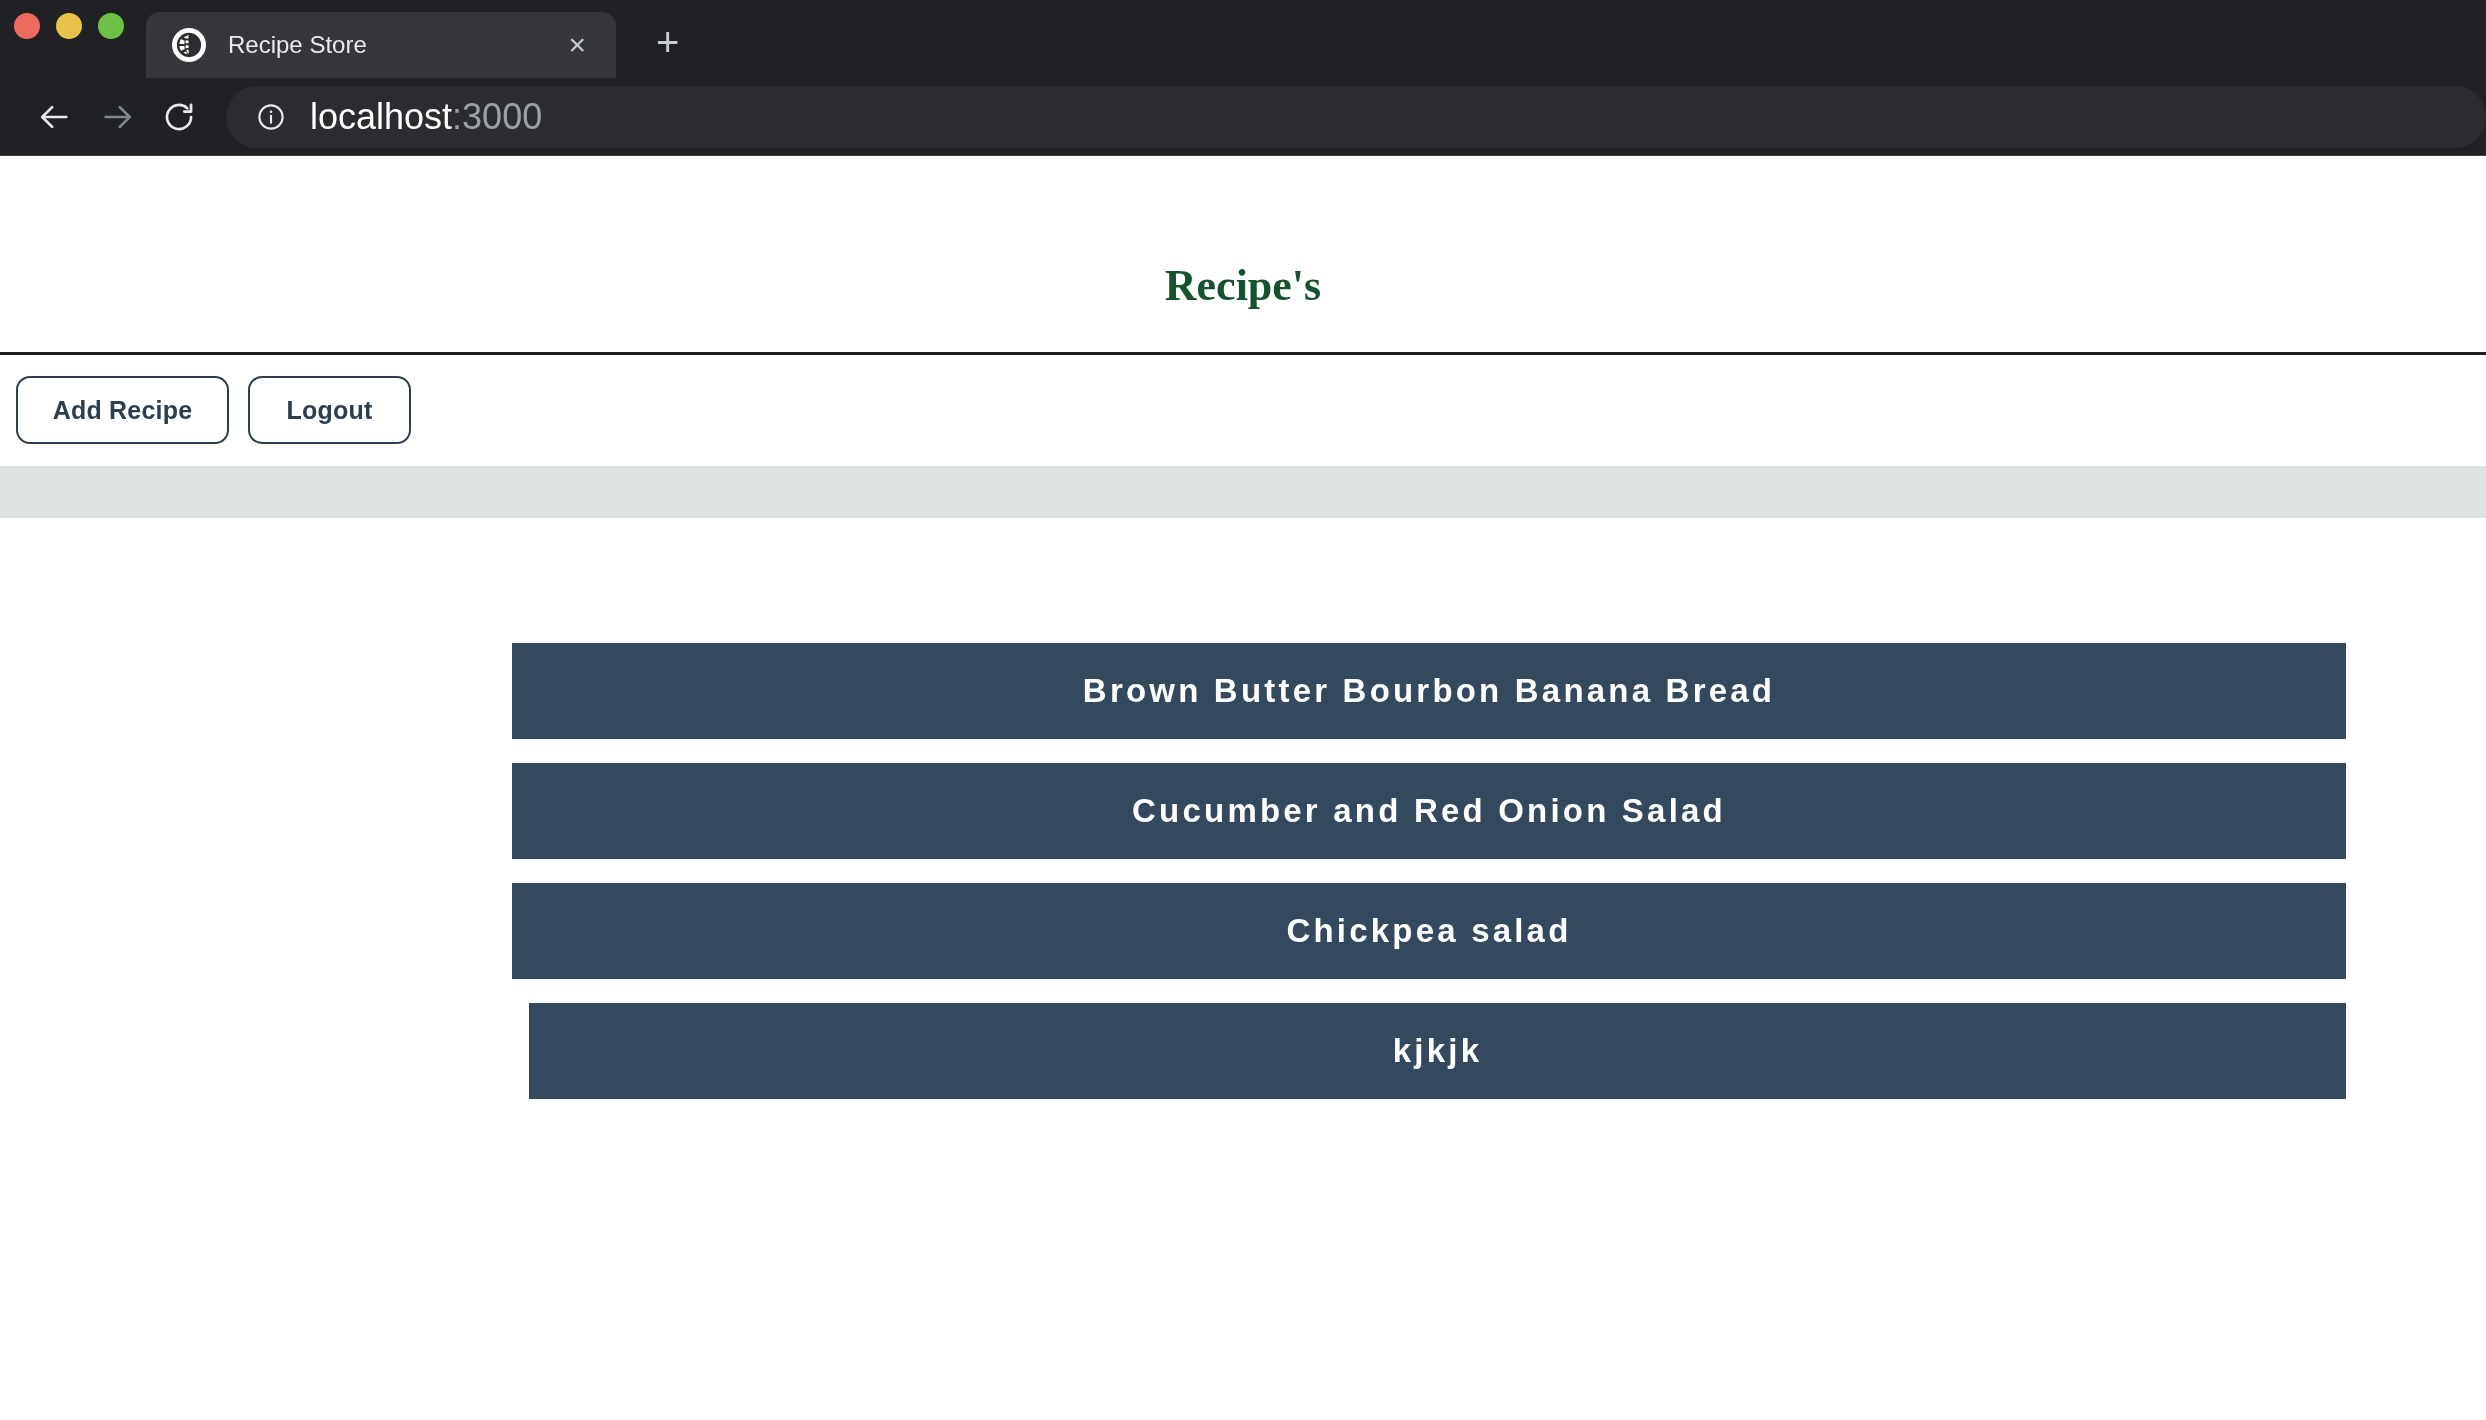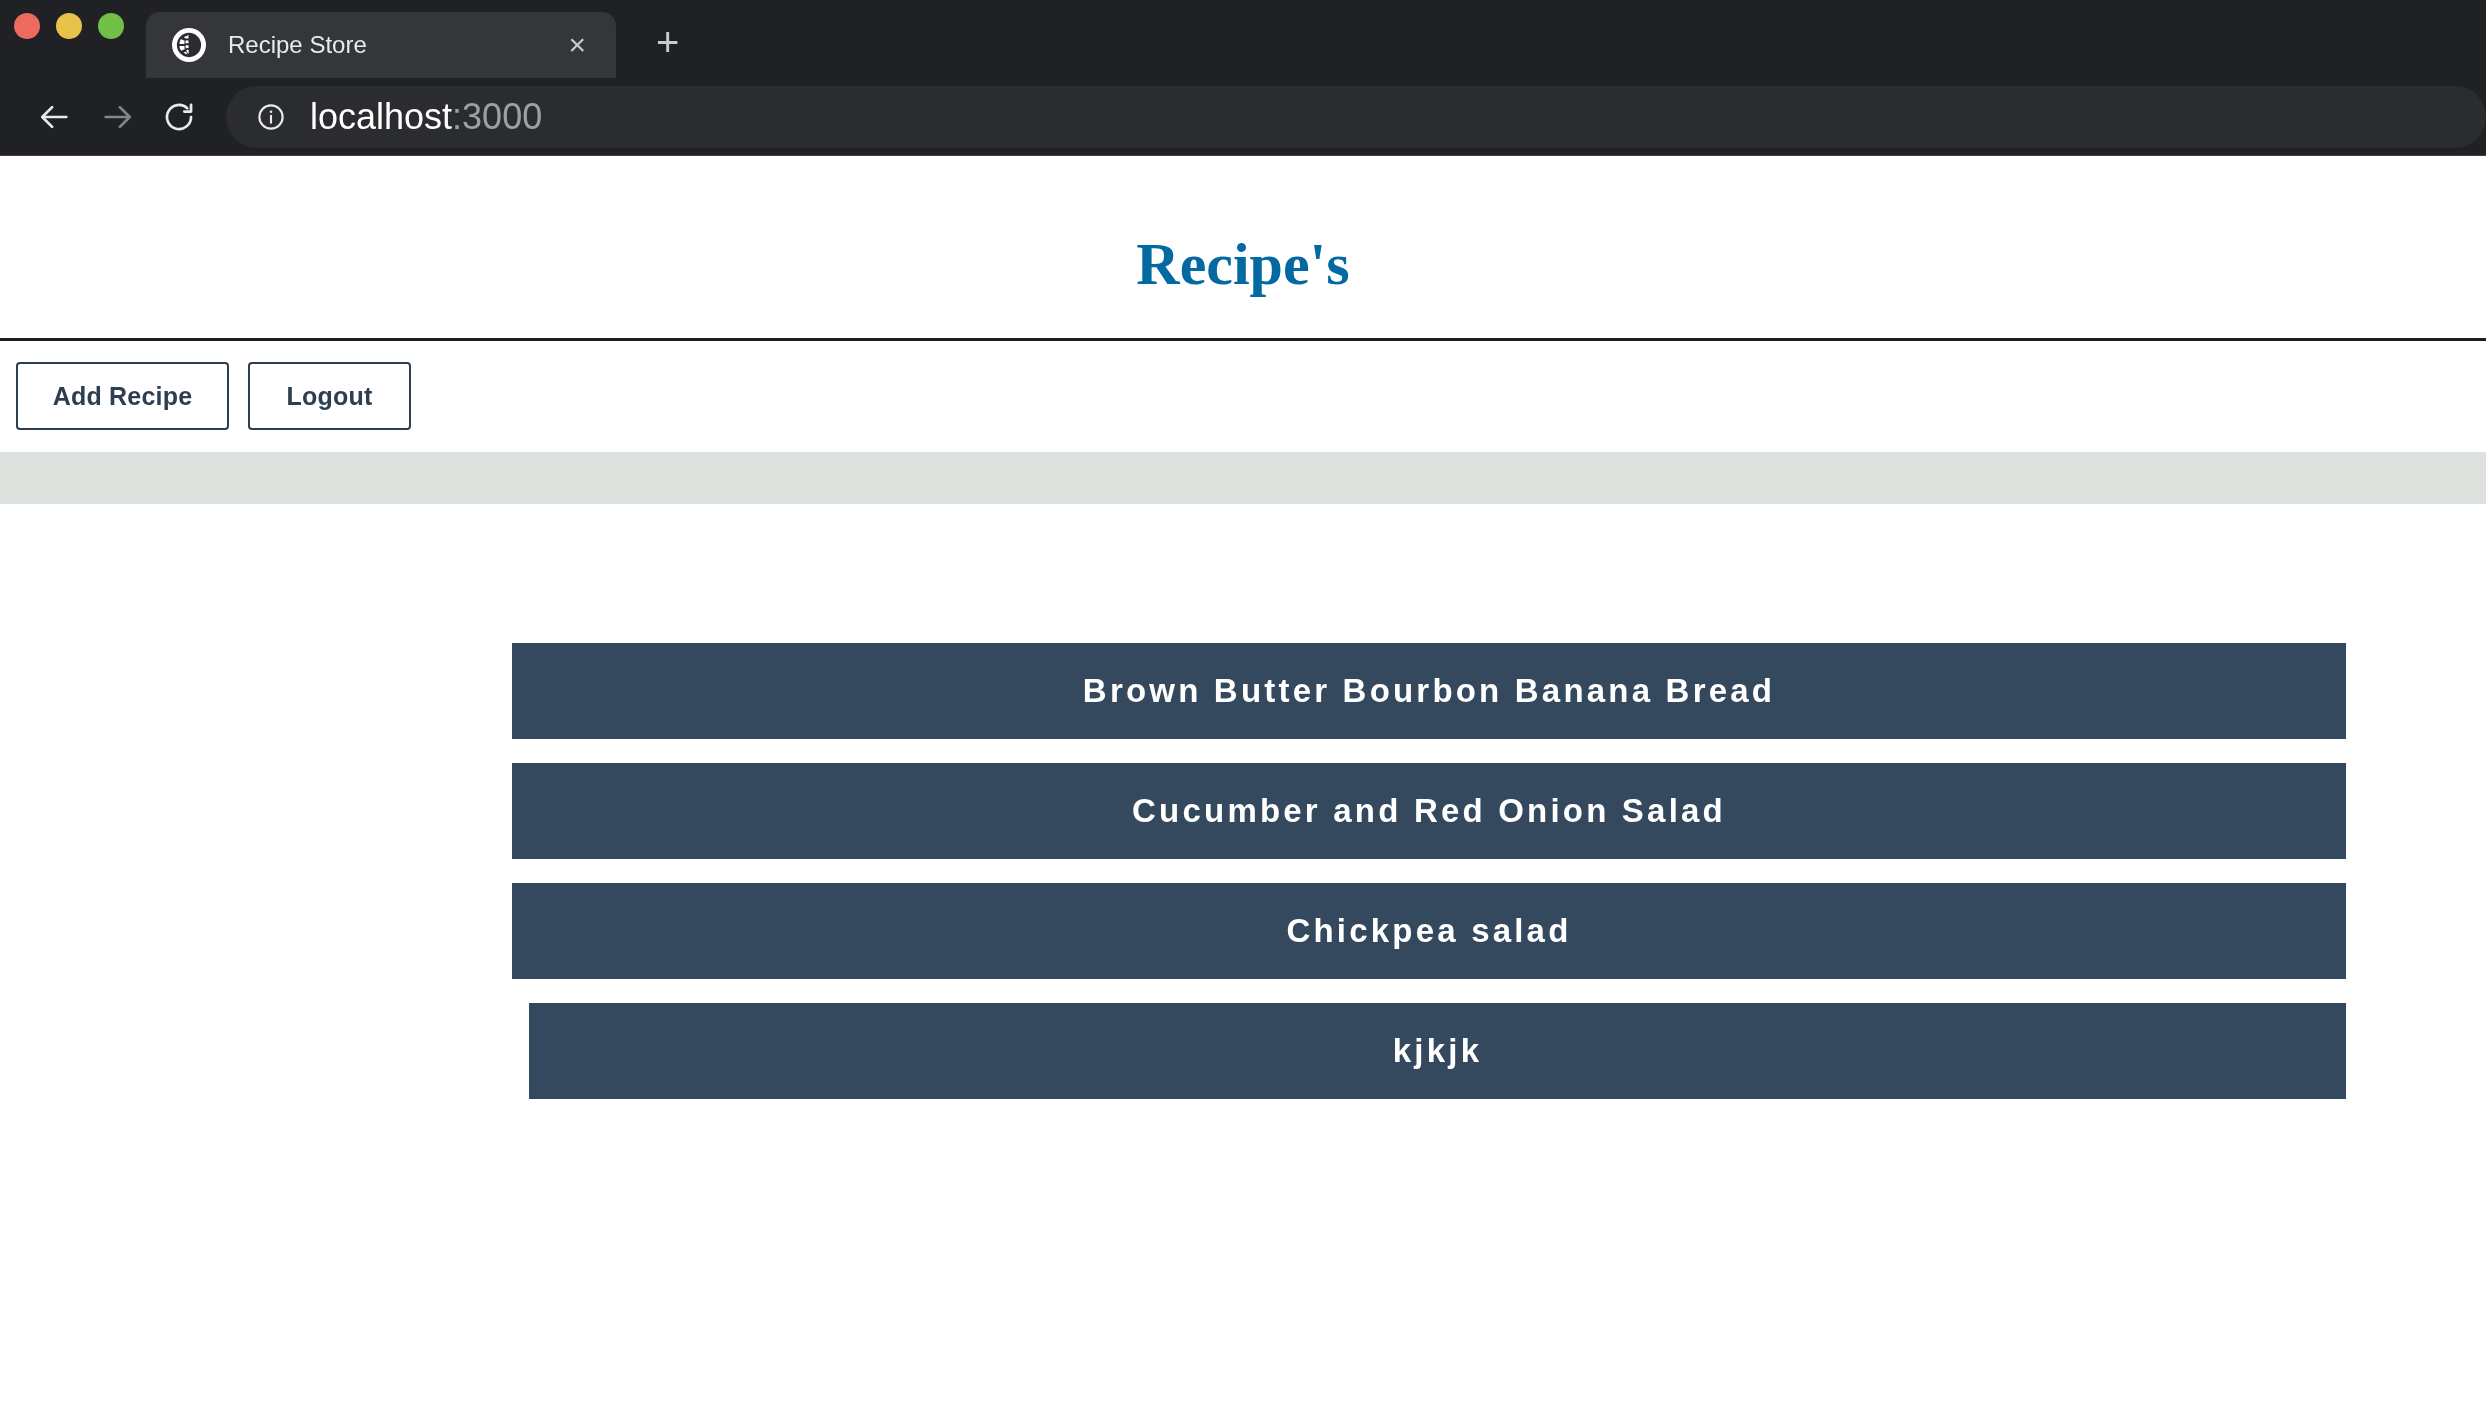--- a/index.html
+++ b/index.html
@@ -126,43 +126,43 @@
     width: 2486px;
     height: 1261px;
     background: #ffffff;
     position: relative;
   }
 
   .page-title {
     text-align: center;
     font-family: "Liberation Serif", "DejaVu Serif", serif;
     font-weight: bold;
-    font-size: 60px;
-    color: #0369a1;
-    padding-top: 78px;
+    font-size: 44px;
+    color: #14532d;
+    padding-top: 108px;
     line-height: 1;
     letter-spacing: 0px;
   }
 
   .title-rule {
     margin-top: 44px;
     height: 3px;
     background: #1e1e1e;
     width: 100%;
   }
 
   .button-bar {
     padding: 21px 0 0 16px;
     display: flex;
     gap: 19px;
   }
   .app-btn {
     background: #ffffff;
     border: 2px solid #2c3e50;
-    border-radius: 4px;
+    border-radius: 14px;
     color: #2c3e50;
     font-family: "Liberation Sans", sans-serif;
     font-weight: bold;
     font-size: 25px;
     letter-spacing: 0.2px;
     height: 68px;
     display: flex;
     align-items: center;
     justify-content: center;
     cursor: pointer;

